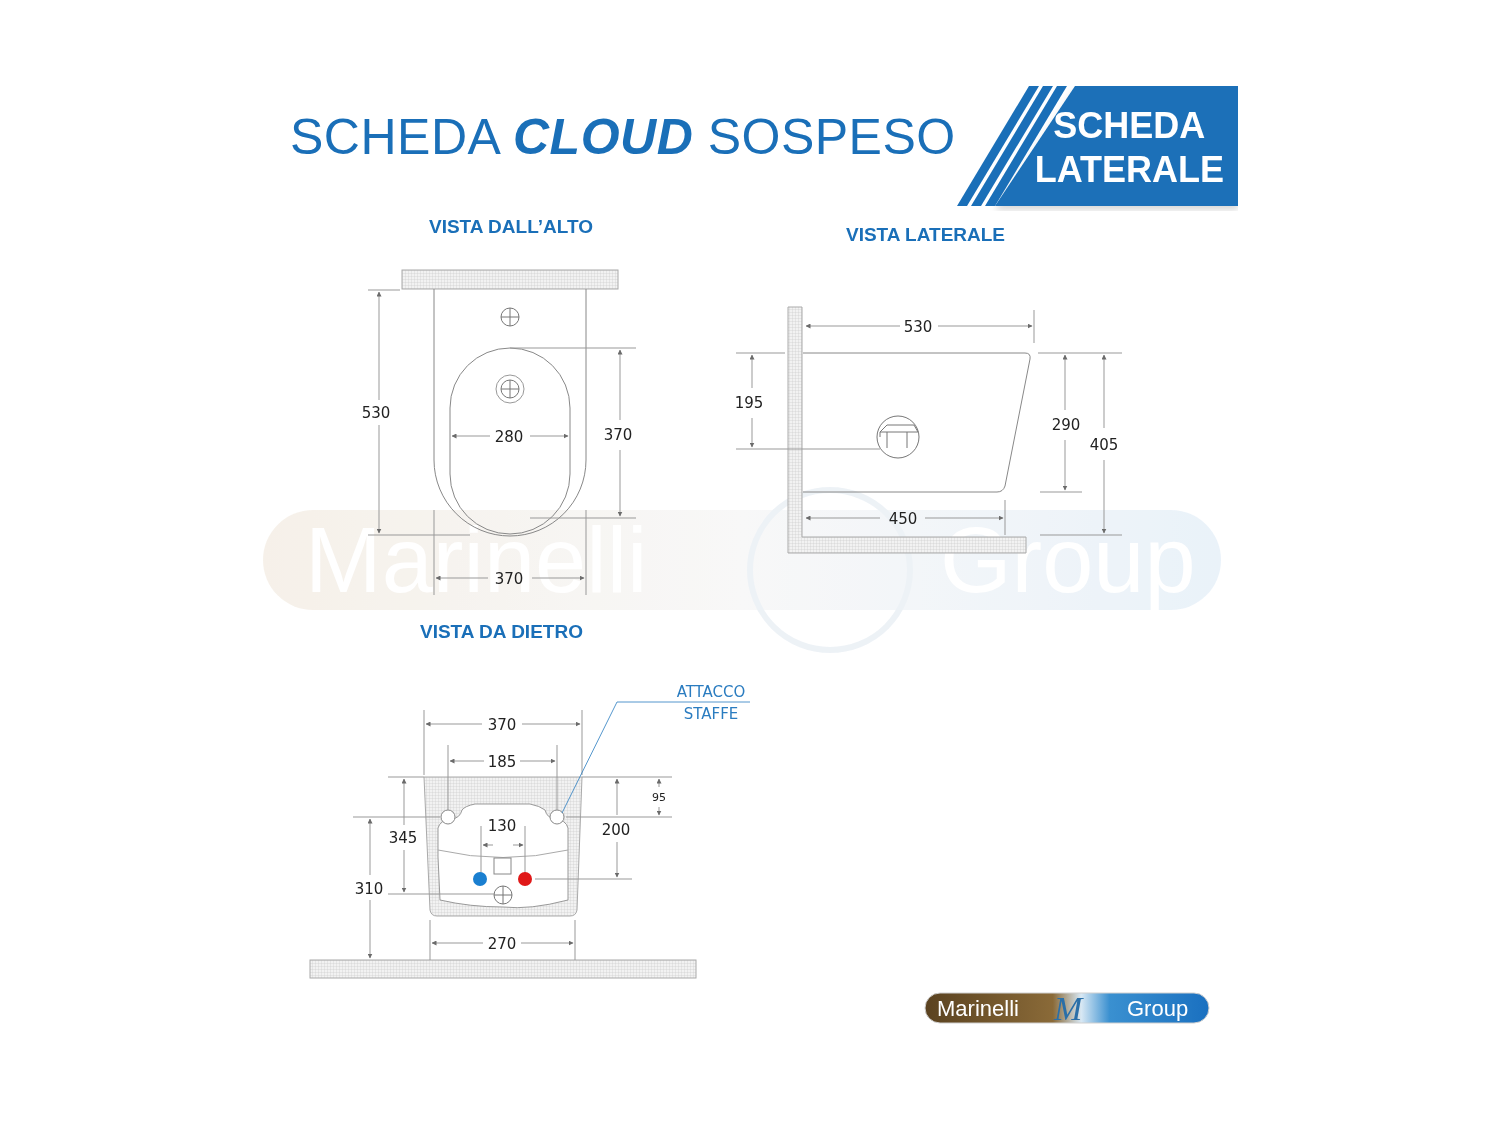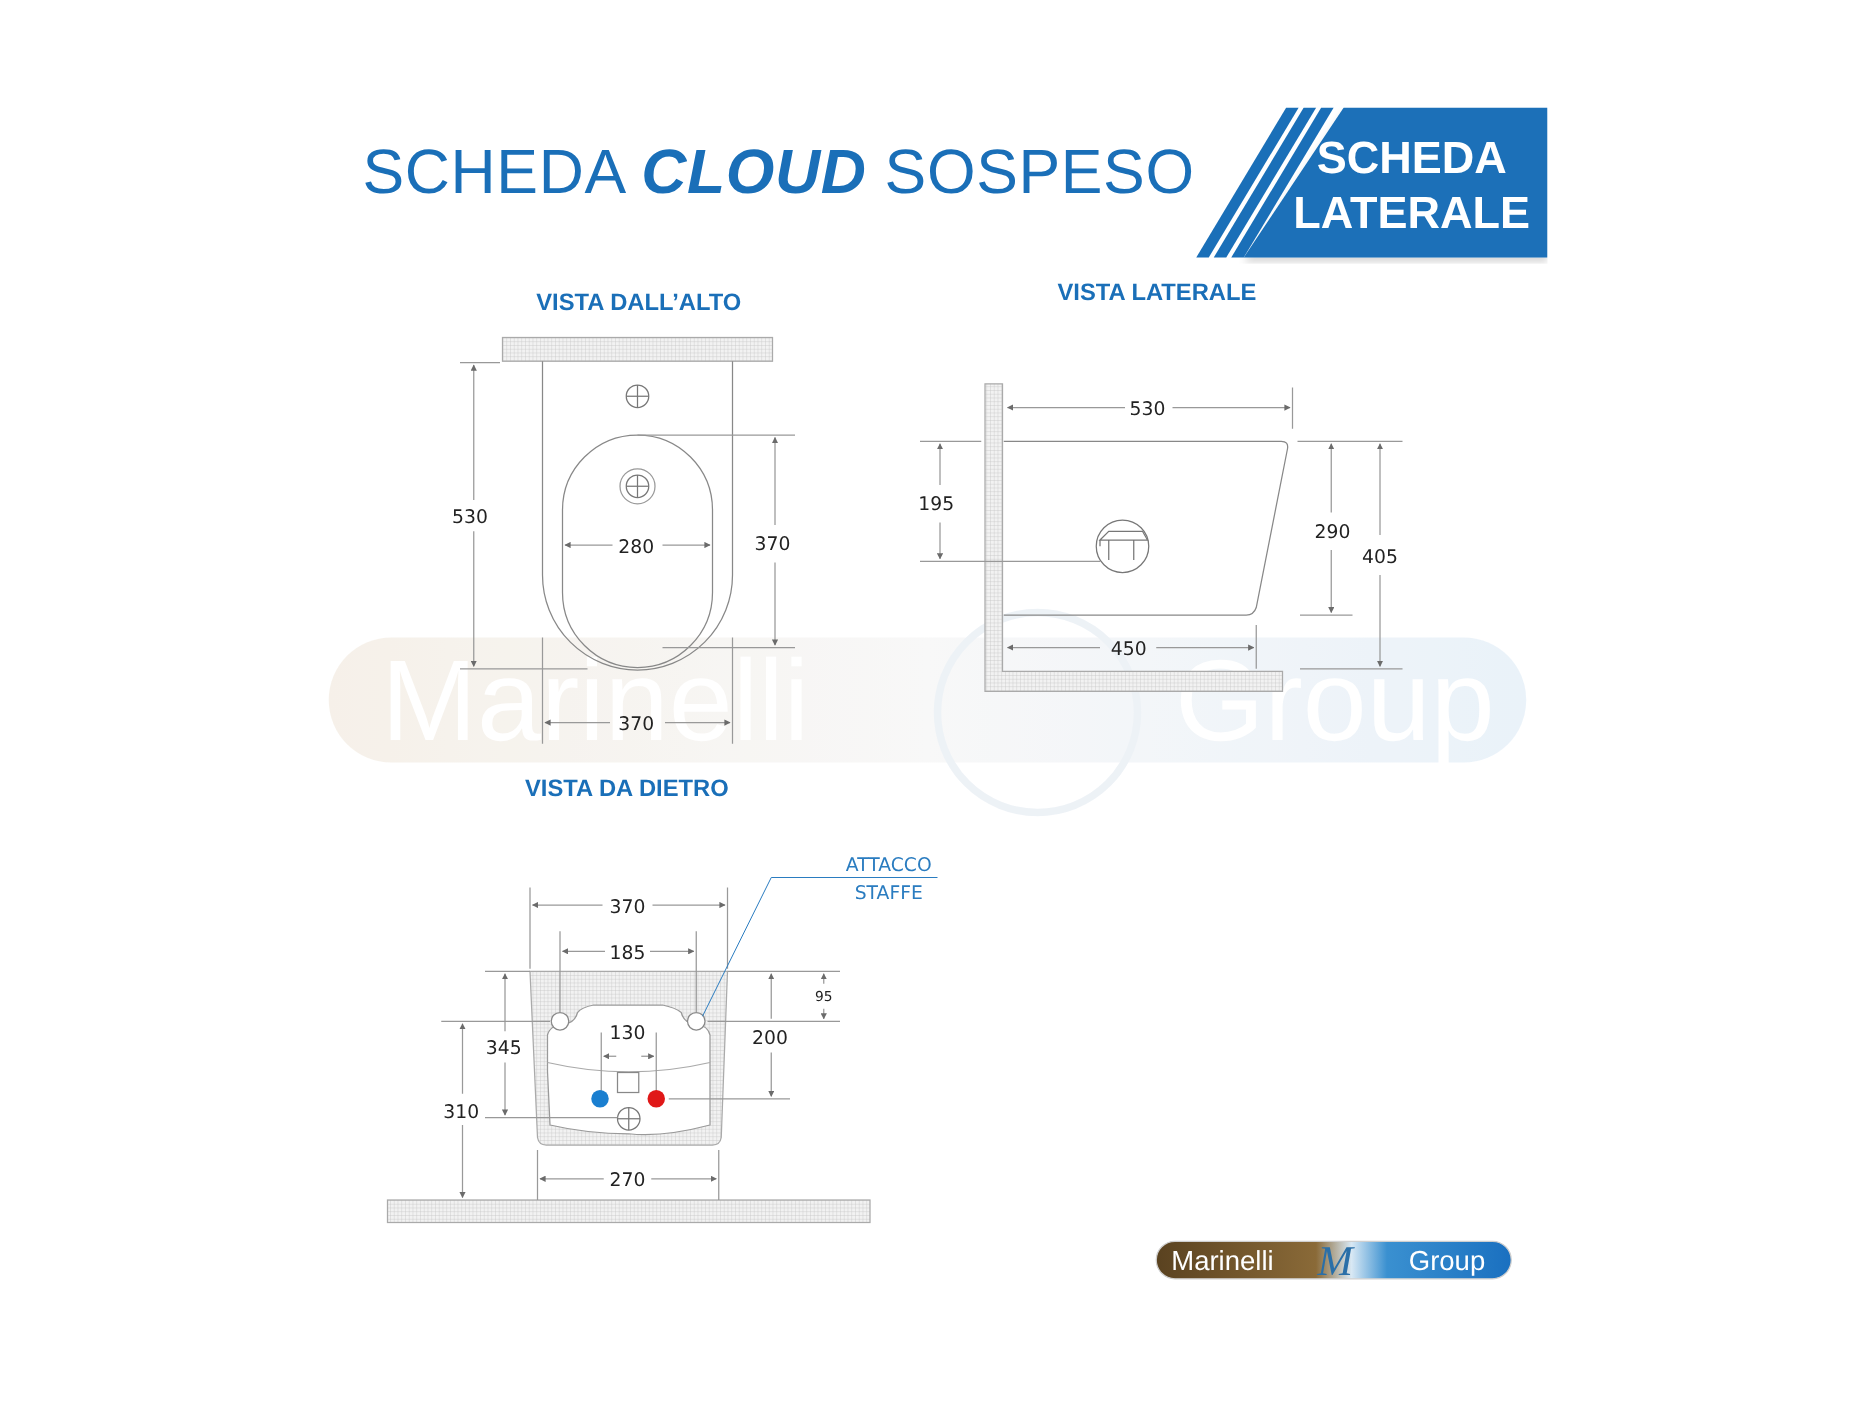--- a/index.html
+++ b/index.html
@@ -30,21 +30,21 @@
     <polygon points="74,0 84,0 12,120 2,120" fill="#1a6fb8"></polygon>
     <polygon points="88,0 98,0 26,120 16,120" fill="#1a6fb8"></polygon>
     <polygon points="102,0 112,0 40,120 30,120" fill="#1a6fb8"></polygon>
   </svg>
   <div class="badge-text">
       <div>SCHEDA</div>
       <div>LATERALE</div>
     </div>
 </div>
 
-<div class="sec" style="left:429px;top:232px;">VISTA DALL’ALTO</div>
+<div class="sec" style="left:429px;top:216px;">VISTA DALL’ALTO</div>
 <div class="sec" style="left:846px;top:224px;">VISTA LATERALE</div>
 <div class="sec" style="left:420px;top:621px;">VISTA DA DIETRO</div>
 
 <svg class="draw" width="1500" height="1125">
   <defs>
     <pattern id="grid" width="3" height="3" patternUnits="userSpaceOnUse">
       <rect width="3" height="3" fill="#f2f2f2"></rect>
       <path d="M3 0 L0 0 0 3" fill="none" stroke="#c4c4c4" stroke-width="0.6"></path>
     </pattern>
     <marker id="ar" viewBox="0 0 10 10" refX="9" refY="5" markerWidth="5" markerHeight="5" orient="auto-start-reverse">

